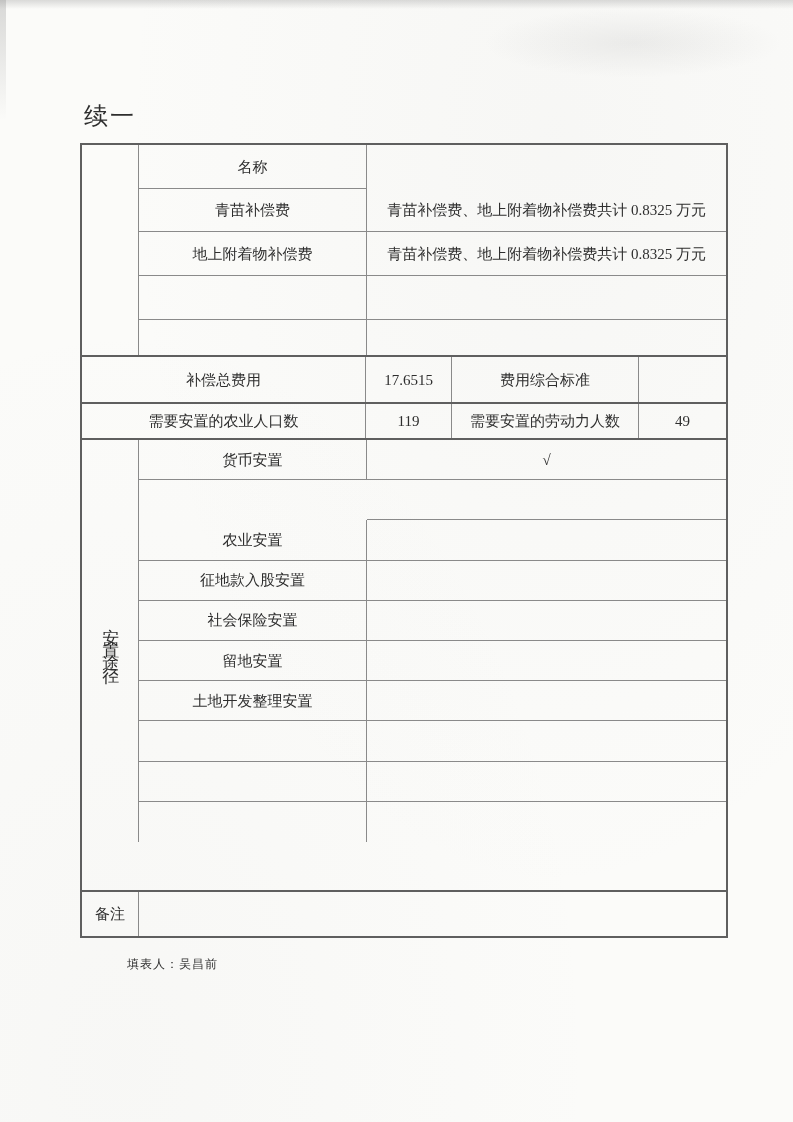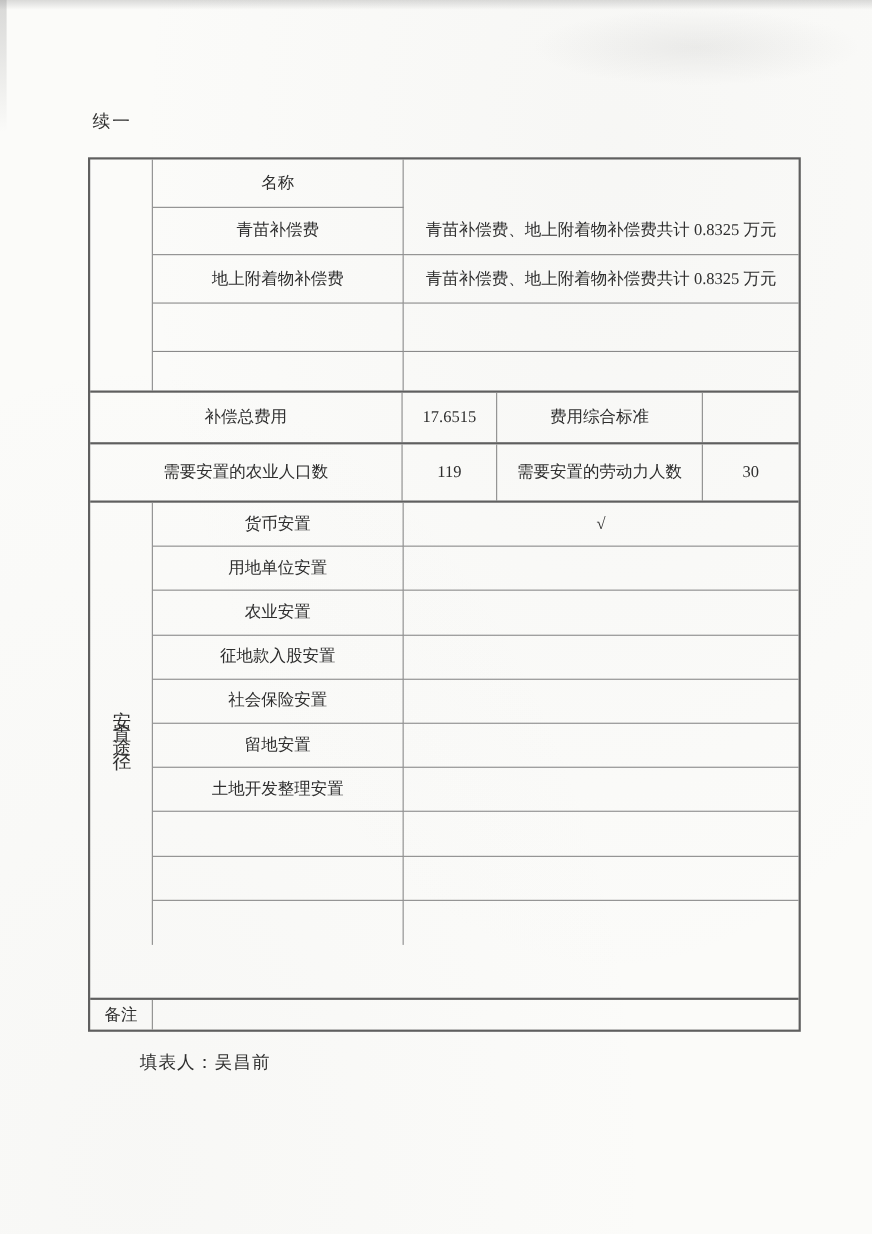--- a/index.html
+++ b/index.html
@@ -16,46 +16,46 @@
   .scan-top-band{position:absolute;left:0;top:0;width:100%;height:9px;
     background:linear-gradient(180deg,rgba(140,140,140,.30),rgba(140,140,140,0));}
   .scan-top-right{position:absolute;right:10px;top:8px;width:300px;height:70px;
     background:radial-gradient(ellipse at center,rgba(165,165,165,.16),rgba(165,165,165,0) 70%);}
   .scan-left-sliver{position:absolute;left:0;top:0;width:6px;height:120px;
     background:linear-gradient(180deg,rgba(150,150,150,.35),rgba(150,150,150,0));}
   .scan-mottle{position:absolute;inset:0;pointer-events:none;
     background:radial-gradient(ellipse at 70% 12%,rgba(180,180,180,.06),rgba(180,180,180,0) 55%),
                radial-gradient(ellipse at 15% 95%,rgba(180,180,180,.05),rgba(180,180,180,0) 50%);}
 
-  .continuation{position:absolute;left:84px;top:100px;font-size:16px;color:var(--ink);letter-spacing:2px;}
+  .continuation{position:absolute;left:84px;top:100px;font-size:24px;color:var(--ink);letter-spacing:2px;}
 
   .doc-table{
     position:absolute;left:80px;top:143px;width:648px;height:795px;
     border:2px solid var(--line-strong);display:flex;flex-direction:column;color:var(--ink);
   }
   .sec{flex:none;}
   .sec + .sec{border-top:2px solid var(--line-strong);}
   .s1{height:210px;display:grid;grid-template-columns:57px 228px 1fr;grid-template-rows:44px 43px 44px 44px 1fr;}
   .s2{height:47px;display:grid;grid-template-columns:284px 86px 187px 1fr;}
-  .s3{height:53px;display:grid;grid-template-columns:284px 86px 187px 1fr;}
+  .s3{height:36px;display:grid;grid-template-columns:284px 86px 187px 1fr;}
   .s4{height:404px;display:grid;grid-template-columns:57px 228px 1fr;grid-template-rows:repeat(10,1fr);}
   .s5{flex:1;display:grid;grid-template-columns:57px 1fr;margin-top:48px;}
 
   .c{display:flex;align-items:center;justify-content:center;
      border-right:1px solid var(--line);border-bottom:1px solid var(--line);
      font-size:15px;line-height:1.2;text-align:left;white-space:nowrap;overflow:hidden;}
   .noR{border-right:none;}
   .noB{border-bottom:none;}
   .colA-merge1{grid-column:1;grid-row:1/6;}
   .colA-merge4{grid-column:1;grid-row:1/11;}
   .amount-cell{font-size:15px;}
   .vertical-label{writing-mode:vertical-lr;text-orientation:upright;letter-spacing:13px;font-size:17px;}
   .check{font-size:15px;}
 
-  .filled-by{position:absolute;left:127px;top:956px;font-size:16px;color:var(--ink);letter-spacing:1px;}
+  .filled-by{position:absolute;left:127px;top:956px;font-size:12px;color:var(--ink);letter-spacing:1px;}
 
   
   .r1{grid-row:1}.r2{grid-row:2}.r3{grid-row:3}.r4{grid-row:4}.r5{grid-row:5}
   .r6{grid-row:6}.r7{grid-row:7}.r8{grid-row:8}.r9{grid-row:9}.r10{grid-row:10}
   .c2{grid-column:2}.c3{grid-column:3}
 </style>
 </head>
 <body>
 
 <div class="sheet">
@@ -89,32 +89,31 @@
     <div class="sec s2">
       <div class="c noB">补偿总费用</div>
       <div class="c noB">17.6515</div>
       <div class="c noB">费用综合标准</div>
     </div>
 
     <div class="sec s3">
       <div class="c noB">需要安置的农业人口数</div>
       <div class="c noB">119</div>
       <div class="c noB">需要安置的劳动力人数</div>
-      <div class="c noB noR">30</div>
+      <div class="c noB noR">49</div>
     </div>
 
     <div class="sec s4">
       <div class="c colA-merge4 noB">
         <span class="vertical-label">安置途径</span>
       </div>
 
       <div class="c c2 r1">货币安置</div>
       <div class="c c3 r1 noR check">√</div>
 
-      <div class="c c2 r2">用地单位安置</div>
       <div class="c c3 r2 noR"></div>
 
       <div class="c c2 r3">农业安置</div>
       <div class="c c3 r3 noR"></div>
 
       <div class="c c2 r4">征地款入股安置</div>
       <div class="c c3 r4 noR"></div>
 
       <div class="c c2 r5">社会保险安置</div>
       <div class="c c3 r5 noR"></div>

